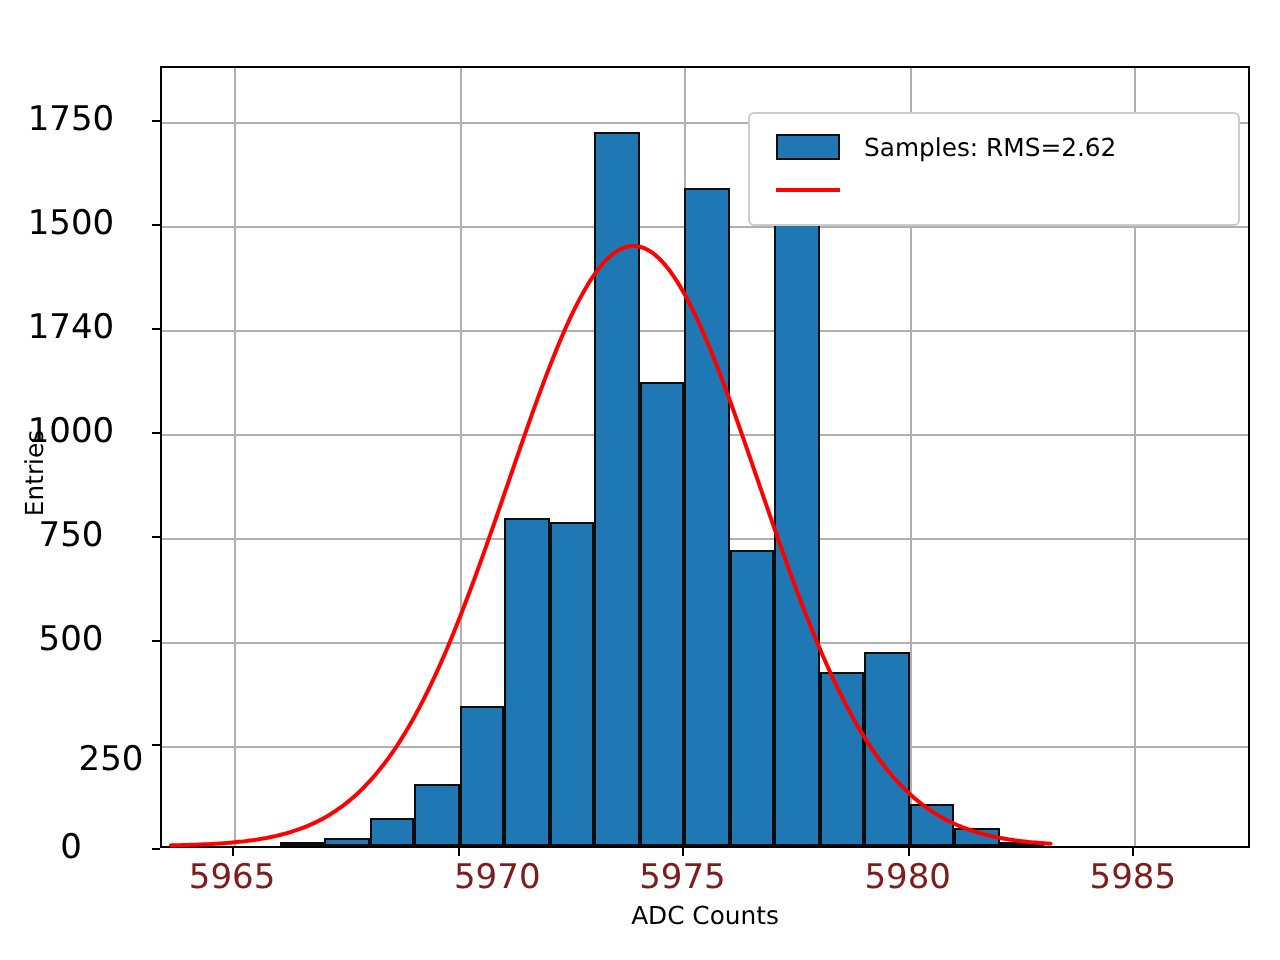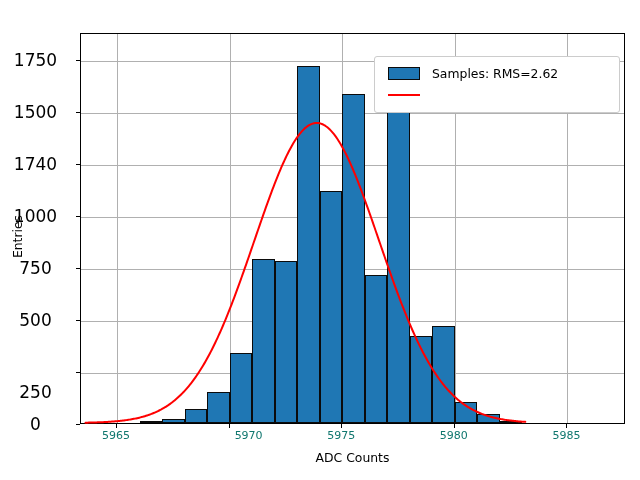--- a/index.html
+++ b/index.html
@@ -30,21 +30,21 @@
     background:#1f77b4;border:1.1px solid #0b0b0b;
   }
 
   
   #fit-svg{position:absolute;left:0;top:0;width:100%;height:100%;overflow:visible;}
 
   
   .xtick{position:absolute;top:424px;width:0;height:3.6px;
          border-left:1.05px solid #000;}
   .xticklabel{position:absolute;top:429px;transform:translateX(-50%);
-              font-size:11px;color:#0f766e;white-space:nowrap;}
+              font-size:17px;color:#7f1d1d;white-space:nowrap;}
   .ytick{position:absolute;left:76.4px;width:3.6px;height:0;
          border-top:1.05px solid #000;}
   .yticklabel{position:absolute;left:0;width:71px;text-align:center;
               transform:translateY(-50%);font-size:17px;color:#000;
               white-space:nowrap;}
 
   #xlabel{position:absolute;left:80px;top:450px;width:545px;text-align:center;
           font-size:12.4px;color:#000;}
   #ylabel{position:absolute;left:-63px;top:229px;width:160px;text-align:center;
           font-size:12.4px;color:#000;
@@ -119,21 +119,21 @@
       <div class="xticklabel" style="left: 341.24px;">5975</div>
       <div class="xtick" style="left: 453.84px;"></div>
       <div class="xticklabel" style="left: 453.84px;">5980</div>
       <div class="xtick" style="left: 566.45px;"></div>
       <div class="xticklabel" style="left: 566.45px;">5985</div>
     </div>
   <div id="yaxis-ticks">
       <div class="ytick" style="top: 424px;"></div>
       <div class="yticklabel" style="top: 424px;">0</div>
       <div class="ytick" style="top: 372.01px;"></div>
-      <div class="yticklabel" style="top: 392px;">250</div>
+      <div class="yticklabel" style="top: 380px; margin-left: 20px;">250</div>
       <div class="ytick" style="top: 320.01px;"></div>
       <div class="yticklabel" style="top: 320.01px;">500</div>
       <div class="ytick" style="top: 268.02px;"></div>
       <div class="yticklabel" style="top: 268.02px;">750</div>
       <div class="ytick" style="top: 216.02px;"></div>
       <div class="yticklabel" style="top: 216.02px;">1000</div>
       <div class="ytick" style="top: 164.03px;"></div>
       <div class="yticklabel" style="top: 164.03px;">1740</div>
       <div class="ytick" style="top: 112.03px;"></div>
       <div class="yticklabel" style="top: 112.03px;">1500</div>

